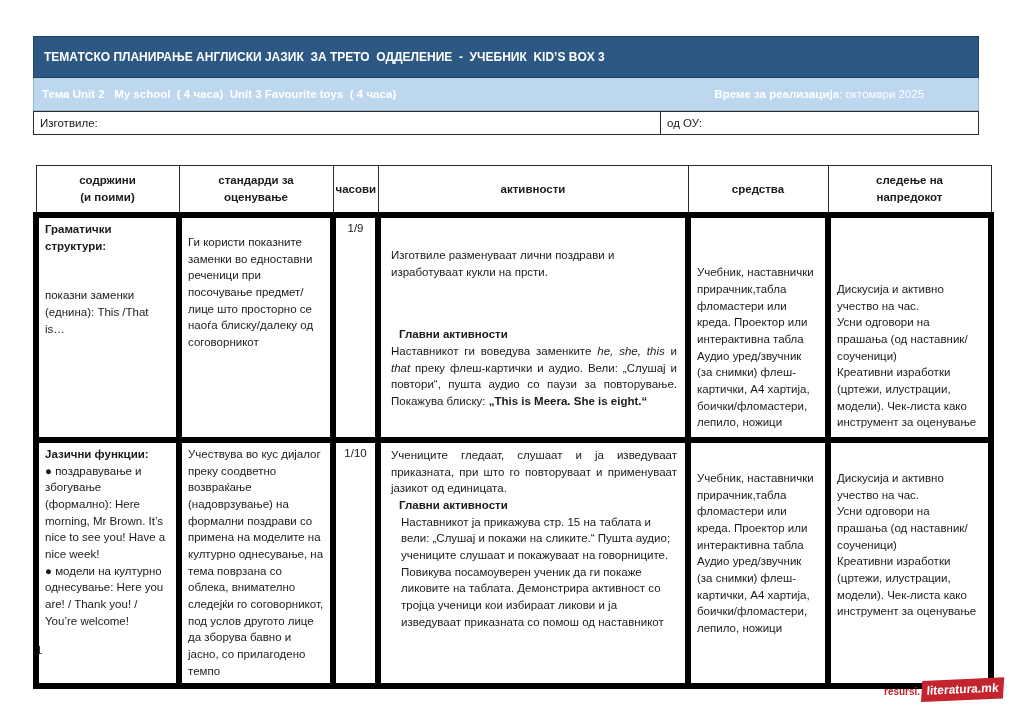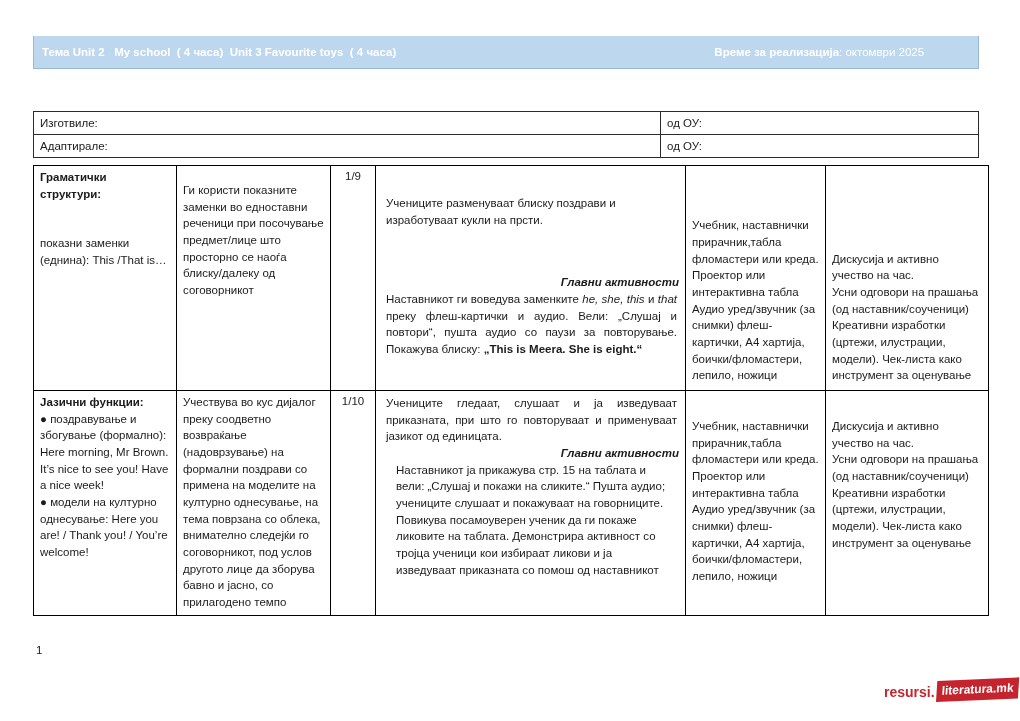--- a/index.html
+++ b/index.html
@@ -35,104 +35,114 @@
     border:1px solid #2b2b2b; background:#ffffff; height:22px; font-size:11.5px;
     vertical-align:middle; padding:0 0 0 6px;margin-left:24px;
   }
 
   
   .main-table { position:absolute; left:33px; top:165px; width:955px; font-size:11.5px; line-height:1.45; }
   .main-table th {
     border:1px solid #2b2b2b; background:#ffffff; font-size:11.5px; font-weight:bold;
     text-align:center; vertical-align:middle; height:42px; white-space:pre-line; padding:2px;
   }
-  .main-table td { border:1px solid #000000; vertical-align:top; padding:3px 6px 4px 6px; }
+  .main-table td { border:6px solid #000000; vertical-align:top; padding:3px 6px 4px 6px; }
 
   .bold { font-weight:bold; }
   .preline { white-space:pre-line;margin-top:24px; }
   .v-bottom { vertical-align:bottom !important; padding-bottom:6px !important; }
 
   .r1-contents-body { margin-top:33px; }
   .r1-standards-body { margin-top:13px; }
   .cell-hours { text-align:center; padding-top:2px !important; }
 
   .act-intro-1 { margin:26px 2px 0 4px; }
-  .act-heading { font-weight:bold; font-style:italic; margin-left:12px;text-align:right; }
+  .act-heading { font-weight:bold; margin-left:12px; }
   .act-heading-1 { margin-top:46px; }
   .act-body-1 { margin:0 2px 0 4px; text-align:justify; }
   .act-intro-2 { margin:1px 2px 0 4px; text-align:justify; }
   .act-body-2 { margin:0 8px 0 14px; }
 
   
   .page-num { position:absolute; left:36px; top:644px; font-size:11.5px; }
   .logo { position:absolute; left:884px; top:681px; display:flex; align-items:center; }
-  .logo-prefix { color:#c4242e; font-weight:bold; font-size:14px; }
+  .logo-prefix { color:#c4242e; font-weight:bold; font-size:10px; }
   .logo-banner {
     display:inline-block; background:#c4242e; color:#ffffff; font-weight:bold;
     font-size:12px; line-height:1; padding:4px 5px 5px 5px; margin-left:1px;
     transform:rotate(-2.5deg) skewX(-6deg); transform-origin:left bottom;
   }
 </style>
 </head>
 <body>
 
 <div class="page">
 
   <table class="top-bars">
     <colgroup>
         <col style="width:627px">
         <col style="width:318px">
       </colgroup>
     <tbody>
+        <tr>
+      <td colspan="2" class="title-cell">ТЕМАТСКО ПЛАНИРАЊЕ АНГЛИСКИ ЈАЗИК  ЗА ТРЕТО  ОДДЕЛЕНИЕ  -  УЧЕБНИК  KID’S BOX 3</td>
+    </tr>
     <tr>
       <td class="theme-cell-left">Тема Unit 2   My school  ( 4 часа)  Unit 3 Favourite toys  ( 4 часа)</td>
       <td class="theme-cell-right"><b>Време за реализација</b><span>: октомври 2025</span></td>
     </tr>
   </tbody>
     </table>
 
   <table class="meta-table">
     <colgroup>
         <col style="width:627px">
         <col style="width:318px">
       </colgroup>
     <tbody>
         <tr>
       <td>Изготвиле:</td>
       <td>од ОУ:</td>
     </tr>
-    <tr>
-      <td>Адаптирале:</td>
-      <td>од ОУ:</td>
-    </tr>
   </tbody>
     </table>
 
   <table class="main-table">
     <colgroup>
       <col style="width:143px">
         <col style="width:154px">
         <col style="width:45px">
       <col style="width:310px">
         <col style="width:140px">
         <col style="width:163px">
     </colgroup>
     <tbody>
+        <tr>
+      <th>содржини
+(и поими)</th>
+      <th>стандарди за
+оценување</th>
+      <th>часови</th>
+      <th>активности</th>
+      <th>средства</th>
+      <th>следење на
+напредокот</th>
+    </tr>
 
     <tr style="height:225px">
       <td>
         <div class="bold">Граматички структури:</div>
         <div class="r1-contents-body">показни заменки (еднина): This /That is…</div>
       </td>
       <td>
         <div class="r1-standards-body">Ги користи показните заменки во едноставни реченици при посочување предмет/лице што просторно се наоѓа блиску/далеку од соговорникот</div>
       </td>
       <td class="cell-hours">1/9</td>
       <td>
-        <p class="act-intro-1">Учениците разменуваат блиску поздрави и изработуваат кукли на прсти.</p>
+        <p class="act-intro-1">Изготвиле разменуваат лични поздрави и изработуваат кукли на прсти.</p>
         <p class="act-heading act-heading-1">Главни активности</p>
         <p class="act-body-1"><span>Наставникот ги воведува заменките </span><i>he, she, this</i><span> и </span><i>that</i><span> преку флеш-картички и аудио. Вели: „Слушај и повтори“, пушта аудио со паузи за повторување. Покажува блиску: </span><b>„This is Meera. She is eight.“</b></p>
       </td>
       <td class="v-bottom">
         <div class="preline">Учебник, наставнички прирачник,табла фломастери или креда. Проектор или интерактивна табла
 Аудио уред/звучник (за снимки) флеш-картички, А4 хартија, боички/фломастери, лепило, ножици</div>
       </td>
       <td class="v-bottom">
         <div class="preline">Дискусија и активно учество на час.
 Усни одговори на прашања (од наставник/соученици)

